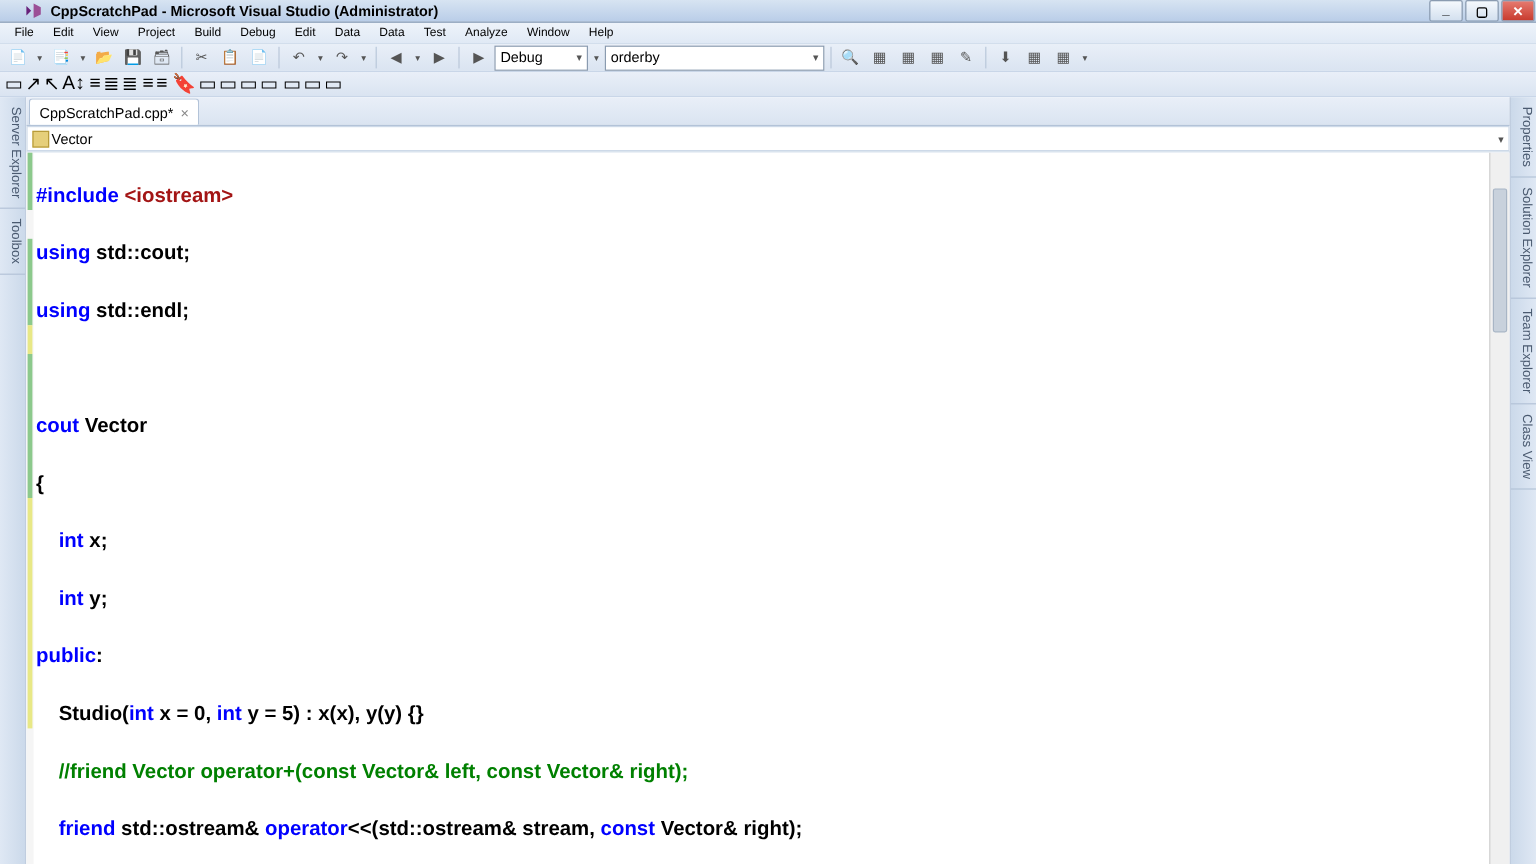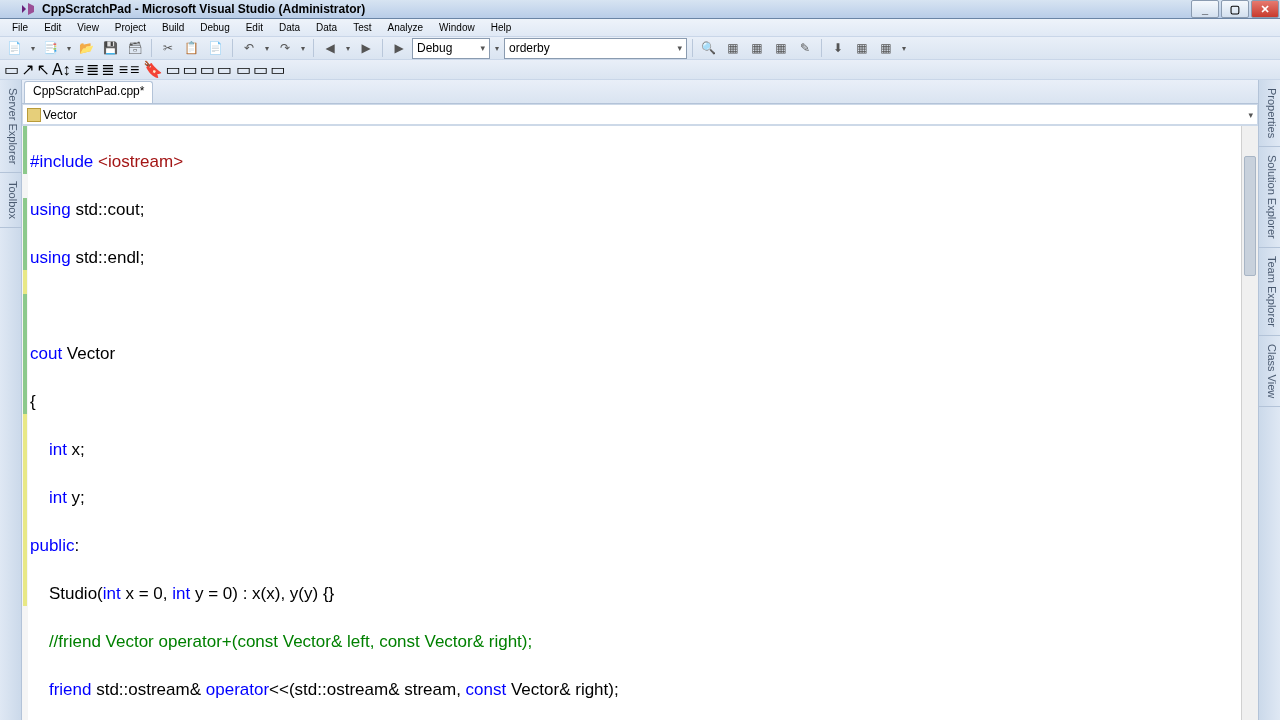--- a/index.html
+++ b/index.html
@@ -28,36 +28,36 @@
 .content-area { flex: 1; display: flex; position: relative; }
 
 .left-dock { width: 22px; background: linear-gradient(90deg,#dfe8f4,#cbd9ea); border-right: 1px solid #b3c3d8; display: flex; flex-direction: column; }
 .left-dock .dock-tab { writing-mode: vertical-rl; font-size: 11px; padding: 8px 2px; color: #4a5a70; border-bottom: 1px solid #b3c3d8; cursor: pointer; }
 .right-dock { width: 22px; background: linear-gradient(90deg,#cbd9ea,#dfe8f4); border-left: 1px solid #b3c3d8; display: flex; flex-direction: column; }
 .right-dock .dock-tab { writing-mode: vertical-rl; font-size: 11px; padding: 8px 2px; color: #4a5a70; border-bottom: 1px solid #b3c3d8; cursor: pointer; }
 
 .editor-area { flex: 1; display: flex; flex-direction: column; background: #fff; }
 
 .doc-tab-bar { height: 24px; background: linear-gradient(#e9eff8,#dae4f1); display: flex; align-items: flex-end; padding-left: 2px; border-bottom: 1px solid #b3c3d8; }
-.doc-tab { height: 22px; background: #fff; border: 1px solid #b3c3d8; border-bottom: none; padding: 2px 8px; font-size: 12px; display: flex; align-items: center; gap: 6px; border-radius: 3px 3px 0 0; flex-direction: column; }
+.doc-tab { height: 22px; background: #fff; border: 1px solid #b3c3d8; border-bottom: none; padding: 2px 8px; font-size: 12px; display: flex; align-items: center; gap: 6px; border-radius: 3px 3px 0 0; }
 .doc-tab .close-x { font-size: 12px; color: #888; cursor: pointer; }
 
 .nav-bar { height: 22px; display: flex; border-bottom: 1px solid #cdd9e8; }
 .nav-combo { flex: 1; background: #fff; border: 1px solid #cdd9e8; font-size: 12px; padding: 2px 18px 2px 20px; position: relative; display: flex; align-items: center; }
 .nav-combo::before { content: ""; position: absolute; left: 4px; width: 12px; height: 12px; background: #e6cf7a; border: 1px solid #b89b3a; }
 .nav-combo::after { content: "▾"; position: absolute; right: 4px; font-size: 9px; color: #555; }
 
 .code-wrapper { flex: 1; display: flex; position: relative; overflow: hidden; }
 .change-bar { width: 6px; background: #f5f5f5; }
 .change-segment { width: 4px; margin-left: 1px; }
 .modified { background: #e8e886; }
 .saved { background: #8cc98c; }
 
 .code-content { flex: 1; font-family: Consolas, monospace; font-size: 17px; line-height: 24px; padding-left: 2px; white-space: pre; position: relative; }
-.codeline { display: block; height: 24px; }
+.codeline { display: block; height: 24px; font-weight: bold; }
 .kw { color: #0000ff; }
 .str { color: #a31515; }
 .com { color: #008000; margin-top: 48px; }
 
 .scroll-vert { width: 17px; background: #f0f0f0; border-left: 1px solid #d0d0d0; position: relative; }
 .scroll-thumb { position: absolute; left: 2px; right: 2px; top: 30px; height: 120px; background: #c8d1dc; border: 1px solid #a8b5c5; border-radius: 2px; }
 </style>
 </head>
 <body>
 
@@ -189,21 +189,21 @@
       <div class="code-content">
 <span class="codeline"><span class="kw">#include </span><span class="str">&lt;iostream&gt;</span></span>
 <span class="codeline"><span class="kw">using </span><span>std::cout;</span></span>
 <span class="codeline"><span class="kw">using </span><span>std::endl;</span></span>
 <span class="codeline"></span>
 <span class="codeline"><span class="kw">cout </span><span>Vector</span></span>
 <span class="codeline"><span>{</span></span>
 <span class="codeline">    <span class="kw">int</span><span> x;</span></span>
 <span class="codeline">    <span class="kw">int</span><span> y;</span></span>
 <span class="codeline"><span class="kw">public</span><span>:</span></span>
-<span class="codeline"><span>    Studio(</span><span class="kw">int</span><span> x = 0, </span><span class="kw">int</span><span> y = 0) : x(x), y(y) {}</span></span>
+<span class="codeline"><span>    Studio(</span><span class="kw">int</span><span> x = 0, </span><span class="kw">int</span><span> y = 5) : x(x), y(y) {}</span></span>
 <span class="codeline"><span class="com">    //friend Vector operator+(const Vector&amp; left, const Vector&amp; right);</span></span>
 <span class="codeline"><span>    </span><span class="kw">friend</span><span> std::ostream&amp; </span><span class="kw">operator</span><span>&lt;&lt;(std::ostream&amp; stream, </span><span class="kw">const</span><span> Vector&amp; right);</span></span>
 
 
 
 
 
 
 
 

